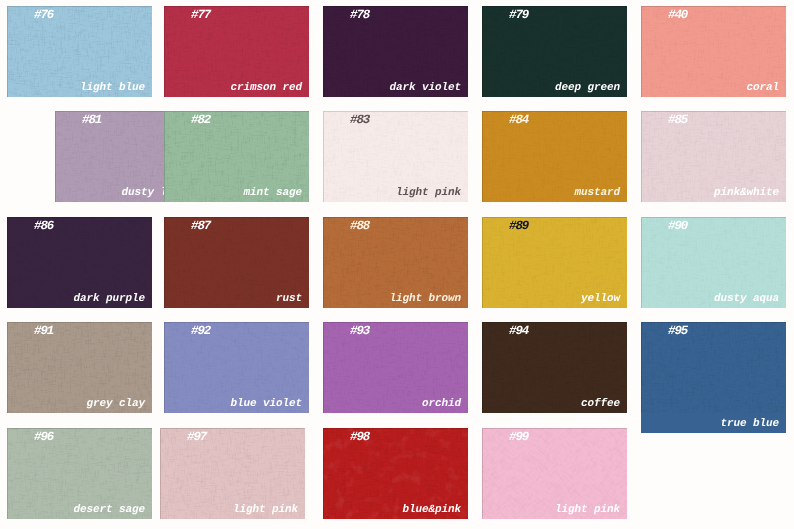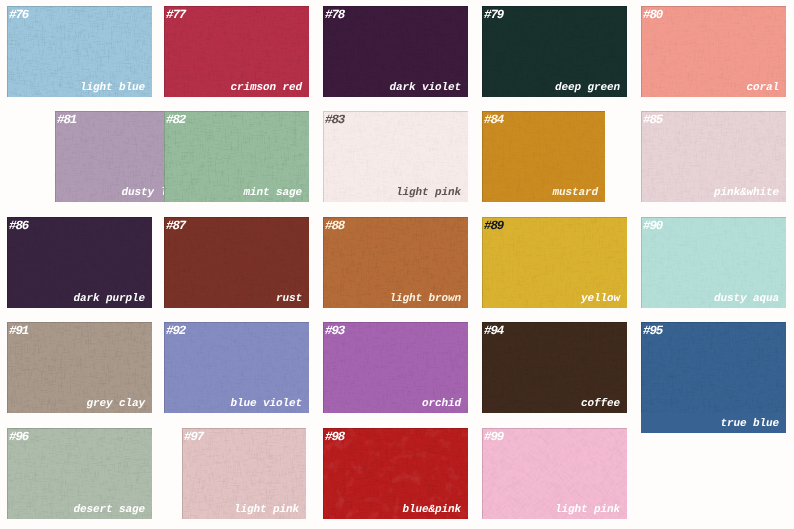--- a/index.html
+++ b/index.html
@@ -4,21 +4,21 @@
 <title>Fabric Colour Swatch Chart</title>
 <style>
   html,body{margin:0;padding:0;}
   body{
     width:794px;height:529px;
     background:#fefdfc;
     font-family:"Liberation Mono","DejaVu Sans Mono",monospace;
     overflow:hidden;
   }
   .sheet{position:relative;width:794px;height:529px;background:#fefdfc;}
-  .num,.name{-webkit-font-smoothing:antialiased;text-rendering:geometricPrecision;will-change:opacity;opacity:0.999;}
+  .num,.name{-webkit-font-smoothing:antialiased;text-rendering:geometricPrecision;will-change:opacity;opacity:0.999;padding-left:25px;}
   .swatch{
     position:absolute;
     width:145px;height:91px;
     overflow:hidden;
   }
   .edge{
     position:absolute;left:0;top:0;width:145px;height:91px;
     box-shadow:inset 1px 1px 0 rgba(0,0,0,0.13);
     pointer-events:none;
   }
@@ -144,21 +144,21 @@
             <feMerge>
               <feMergeNode in="vm"></feMergeNode>
               <feMergeNode in="hm"></feMergeNode>
             </feMerge>
           </filter>
         </defs>
         <g transform="rotate(0 72.5 45.5)">
           <rect x="-40" y="-40" width="225" height="171" filter="url(#weave4)"></rect>
         </g>
       </svg>
-      <div class="num" style="color: rgb(255, 255, 255);">#80</div>
+      <div class="num" style="color: rgb(255, 255, 255);">#40</div>
       <div class="name" style="color: rgb(255, 255, 255);">coral</div>
       <div class="edge"></div>
     </div>
     <div class="swatch" style="left: 7px; top: 111px; width: 145px; height: 91px; background: rgb(176, 155, 181); margin-left: 48px;">
       <svg class="weave">
         <defs>
           <filter id="weave5" x="-20%" y="-20%" width="140%" height="140%">
             <feTurbulence type="fractalNoise" baseFrequency="1.7 0.12" numOctaves="2" seed="35" result="v"></feTurbulence>
             <feColorMatrix in="v" type="matrix" values="0 0 0 0 0  0 0 0 0 0  0 0 0 0 0  0 0.128 0 0 -0.0640" result="vm"></feColorMatrix>
             <feTurbulence type="fractalNoise" baseFrequency="0.12 1.7" numOctaves="2" seed="41" result="h"></feTurbulence>
@@ -214,21 +214,21 @@
           </filter>
         </defs>
         <g transform="rotate(0 72.5 45.5)">
           <rect x="-40" y="-40" width="225" height="171" filter="url(#weave7)"></rect>
         </g>
       </svg>
       <div class="num" style="color: rgb(93, 83, 83);">#83</div>
       <div class="name" style="color: rgb(93, 83, 83);">light pink</div>
       <div class="edge"></div>
     </div>
-    <div class="swatch" style="left: 482px; top: 111px; width: 123px; height: 91px; background: rgb(202, 139, 32);">
+    <div class="swatch" style="left: 482px; top: 111px; width: 145px; height: 91px; background: rgb(202, 139, 32);">
       <svg class="weave">
         <defs>
           <filter id="weave8" x="-20%" y="-20%" width="140%" height="140%">
             <feTurbulence type="fractalNoise" baseFrequency="1.7 0.12" numOctaves="2" seed="53" result="v"></feTurbulence>
             <feColorMatrix in="v" type="matrix" values="0 0 0 0 0  0 0 0 0 0  0 0 0 0 0  0 0.081 0 0 -0.0405" result="vm"></feColorMatrix>
             <feTurbulence type="fractalNoise" baseFrequency="0.12 1.7" numOctaves="2" seed="59" result="h"></feTurbulence>
             <feColorMatrix in="h" type="matrix" values="0 0 0 0 0  0 0 0 0 0  0 0 0 0 0  0 0.081 0 0 -0.0405" result="hm"></feColorMatrix>
             <feMerge>
               <feMergeNode in="vm"></feMergeNode>
               <feMergeNode in="hm"></feMergeNode>
@@ -500,21 +500,21 @@
           </filter>
         </defs>
         <g transform="rotate(0 72.5 45.5)">
           <rect x="-40" y="-40" width="225" height="171" filter="url(#weave20)"></rect>
         </g>
       </svg>
       <div class="num" style="color: rgb(255, 255, 255);">#96</div>
       <div class="name" style="color: rgb(255, 255, 255);">desert sage</div>
       <div class="edge"></div>
     </div>
-    <div class="swatch" style="left: 182px; top: 428px; width: 124px; height: 91px; background: rgb(226, 194, 194);">
+    <div class="swatch" style="left: 160px; top: 428px; width: 145px; height: 91px; background: rgb(226, 194, 194);">
       <svg class="weave">
         <defs>
           <filter id="weave21" x="-20%" y="-20%" width="140%" height="140%">
             <feTurbulence type="fractalNoise" baseFrequency="1.7 0.12" numOctaves="2" seed="131" result="v"></feTurbulence>
             <feColorMatrix in="v" type="matrix" values="0 0 0 0 0  0 0 0 0 0  0 0 0 0 0  0 0.128 0 0 -0.0640" result="vm"></feColorMatrix>
             <feTurbulence type="fractalNoise" baseFrequency="0.12 1.7" numOctaves="2" seed="137" result="h"></feTurbulence>
             <feColorMatrix in="h" type="matrix" values="0 0 0 0 0  0 0 0 0 0  0 0 0 0 0  0 0.128 0 0 -0.0640" result="hm"></feColorMatrix>
             <feMerge>
               <feMergeNode in="vm"></feMergeNode>
               <feMergeNode in="hm"></feMergeNode>

